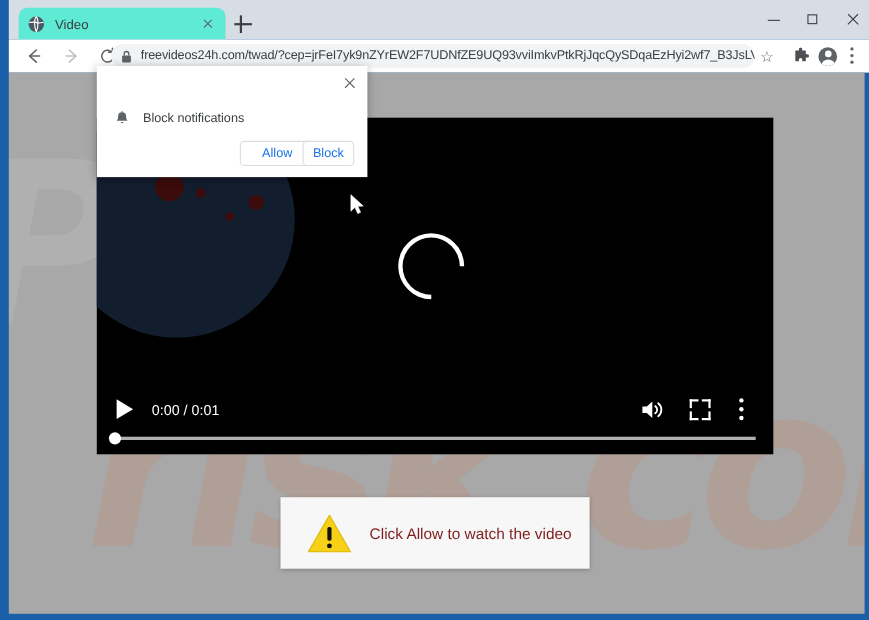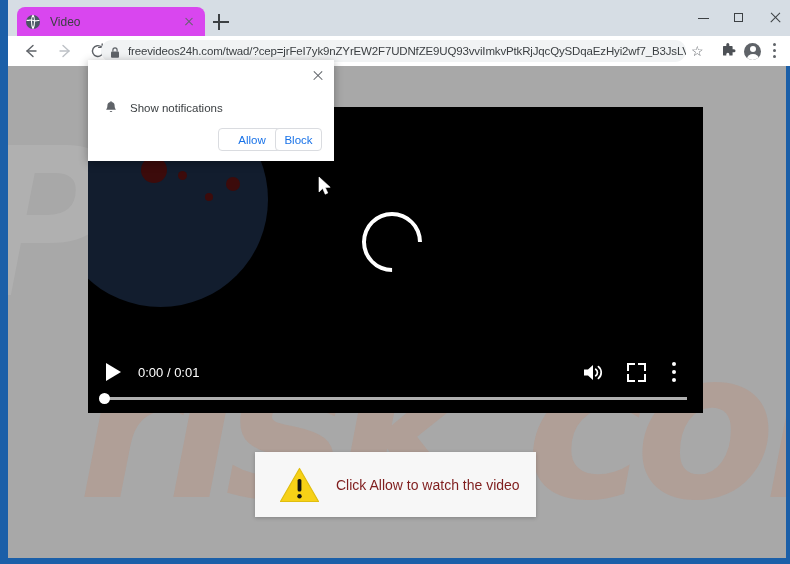--- a/index.html
+++ b/index.html
@@ -28,21 +28,21 @@
   #tab-strip {
     position: absolute;
     left: 8px; top: 0;
     width: 782px; height: 36px;
     background: #d6dde4;
   }
   #tab {
     position: absolute;
     left: 9px; top: 7px;
     width: 188px; height: 29px;
-    background: #d946ef;
+    background: #5eead4;
     border-radius: 8px 8px 0 0;
     display: flex;
     align-items: center;
     padding: 0 8px;
     box-sizing: border-box;
   }
   #tab-favicon {
     width: 16px; height: 16px;
     flex: 0 0 16px;
     margin-right: 9px;
@@ -583,20 +583,20 @@
 
 
     <div id="dialog-permission-row">
       <span id="bell-icon">
         <svg width="12" height="14" viewBox="0 0 12 14">
           <path d="M6 1 a3.6 3.6 0 0 1 3.6 3.6 c0 2.6 0.9 3.6 1.4 4.2 H1 c0.5 -0.6 1.4 -1.6 1.4 -4.2 A3.6 3.6 0 0 1 6 1 Z" fill="#5f6368"></path>
           <rect x="5.4" y="0" width="1.2" height="1.4" rx="0.6" fill="#5f6368"></rect>
           <path d="M4.6 10 a1.5 1.5 0 0 0 2.8 0 Z" fill="#5f6368"></path>
         </svg>
       </span>
-      <span id="dialog-permission-label">Show notifications</span>
+      <span id="dialog-permission-label">Block notifications</span>
     </div>
 
     <button class="dialog-btn" id="allow-button">Allow</button>
     <button class="dialog-btn" id="block-button">Block</button>
   </div>
 
 </div>
 
 </body></html>

